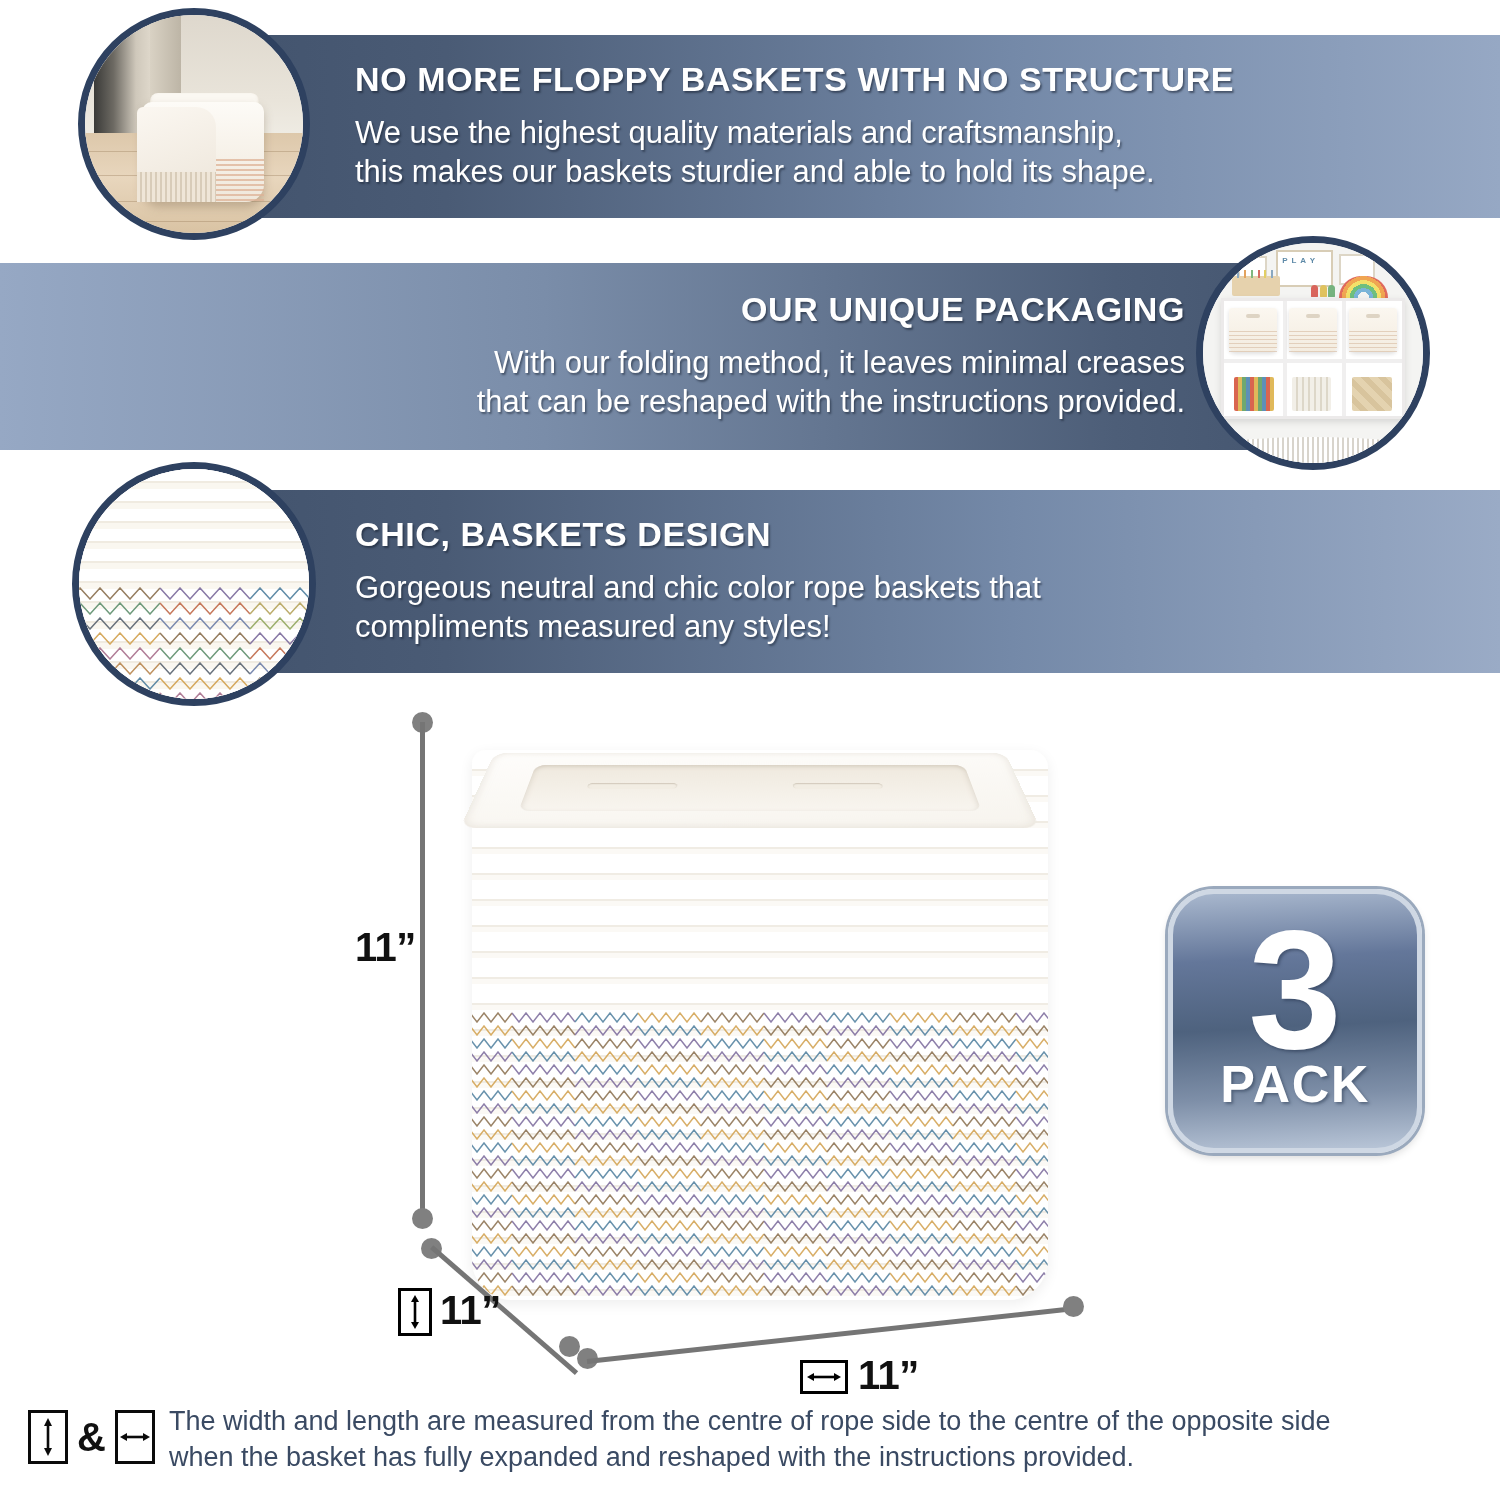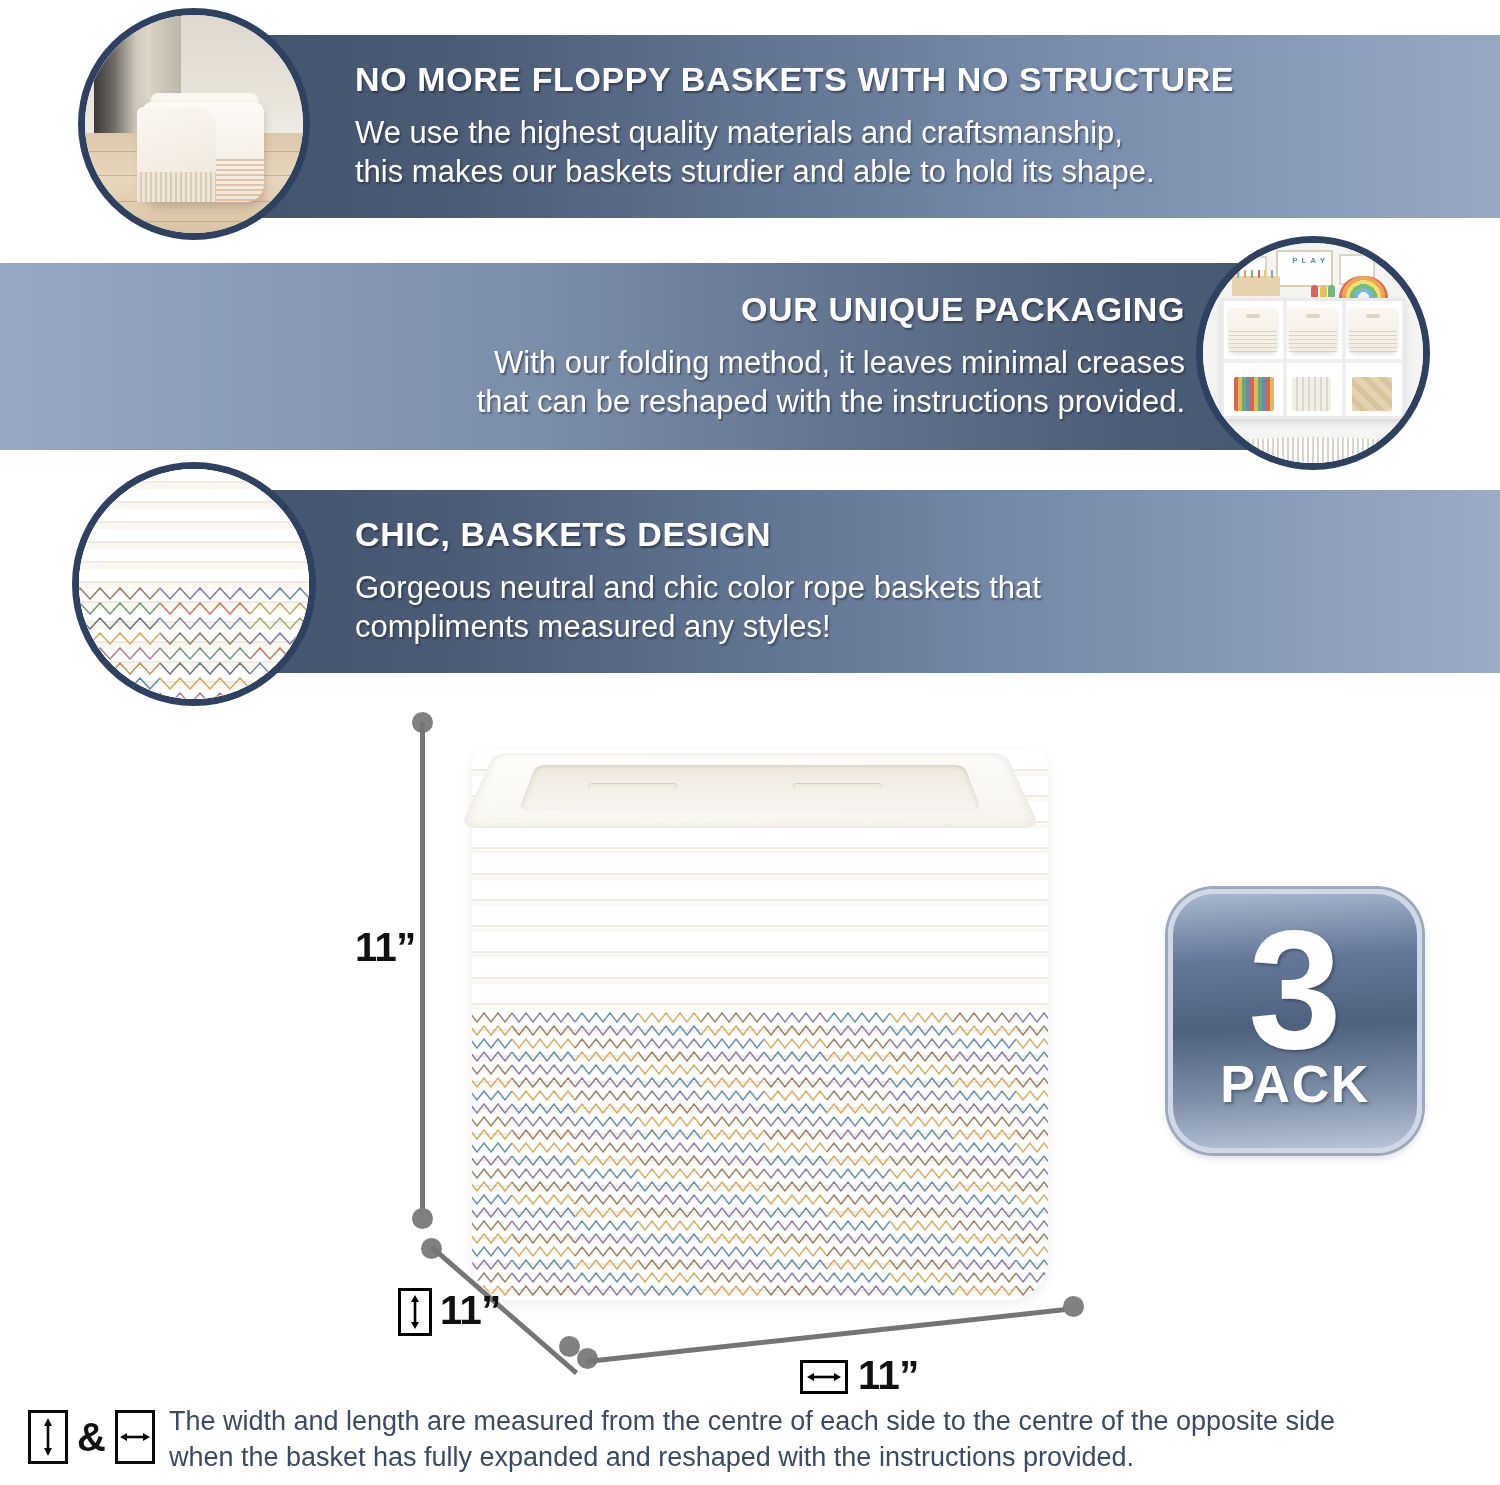--- a/index.html
+++ b/index.html
@@ -95,21 +95,21 @@
 
   
   .s2-wall{ position:absolute; inset:0; background:#f4f4f2; }
   .s2-art{ position:absolute; left:33%; top:3%; width:26%; height:17%;
            background:#fff; border:2px solid #d8cdb6; }
   .s2-art2{ position:absolute; left:62%; top:5%; width:16%; height:14%;
             background:#fff; border:2px solid #ddd6c6; }
   .s2-art3{ position:absolute; left:16%; top:6%; width:13%; height:12%;
             background:#fff; border:2px solid #ddd6c6; }
   .s2-play{ position:absolute; left:36%; top:6%; width:20%; font-size:8px;
-            color:#5e8aa8; letter-spacing:1px; text-align:right; font-weight:bold;}
+            color:#5e8aa8; letter-spacing:1px; text-align:left; font-weight:bold;}
   .s2-abacus{ position:absolute; left:13%; top:15%; width:22%; height:9%;
               background:#e6d2ad; border-radius:2px; }
   .s2-abacus i{ position:absolute; top:-6px; width:2px; height:8px; background:#8aa8c0; }
   .s2-rainbow{ position:absolute; left:62%; top:15%; width:22%; height:10%;
                border-radius: 100px 100px 0 0;
                background:
                  radial-gradient(circle at 50% 100%,
                    transparent 0 18%, #7ab4d8 18% 30%,
                    #6fbf7e 30% 42%, #f2e06a 42% 54%,
                    #f0a552 54% 66%, #e06a5c 66% 80%, transparent 80%); }
@@ -675,18 +675,18 @@
       <div class="fn-amp">&amp;</div>
       <div class="fn-box">
         <svg width="30" height="14" viewBox="0 0 30 14">
           <line x1="4" y1="7" x2="26" y2="7" stroke="#0a0a0a" stroke-width="2.6"></line>
           <polygon points="0,7 7,3 7,11" fill="#0a0a0a"></polygon>
           <polygon points="30,7 23,3 23,11" fill="#0a0a0a"></polygon>
         </svg>
       </div>
     </div>
     <div>
-      <div class="fn-text">The width and length are measured from the centre of each side to the centre of the opposite side</div>
+      <div class="fn-text">The width and length are measured from the centre of rope side to the centre of the opposite side</div>
       <div class="fn-text">when the basket has fully expanded and reshaped with the instructions provided.</div>
     </div>
   </div>
 
 </div>
 
 </body></html>

